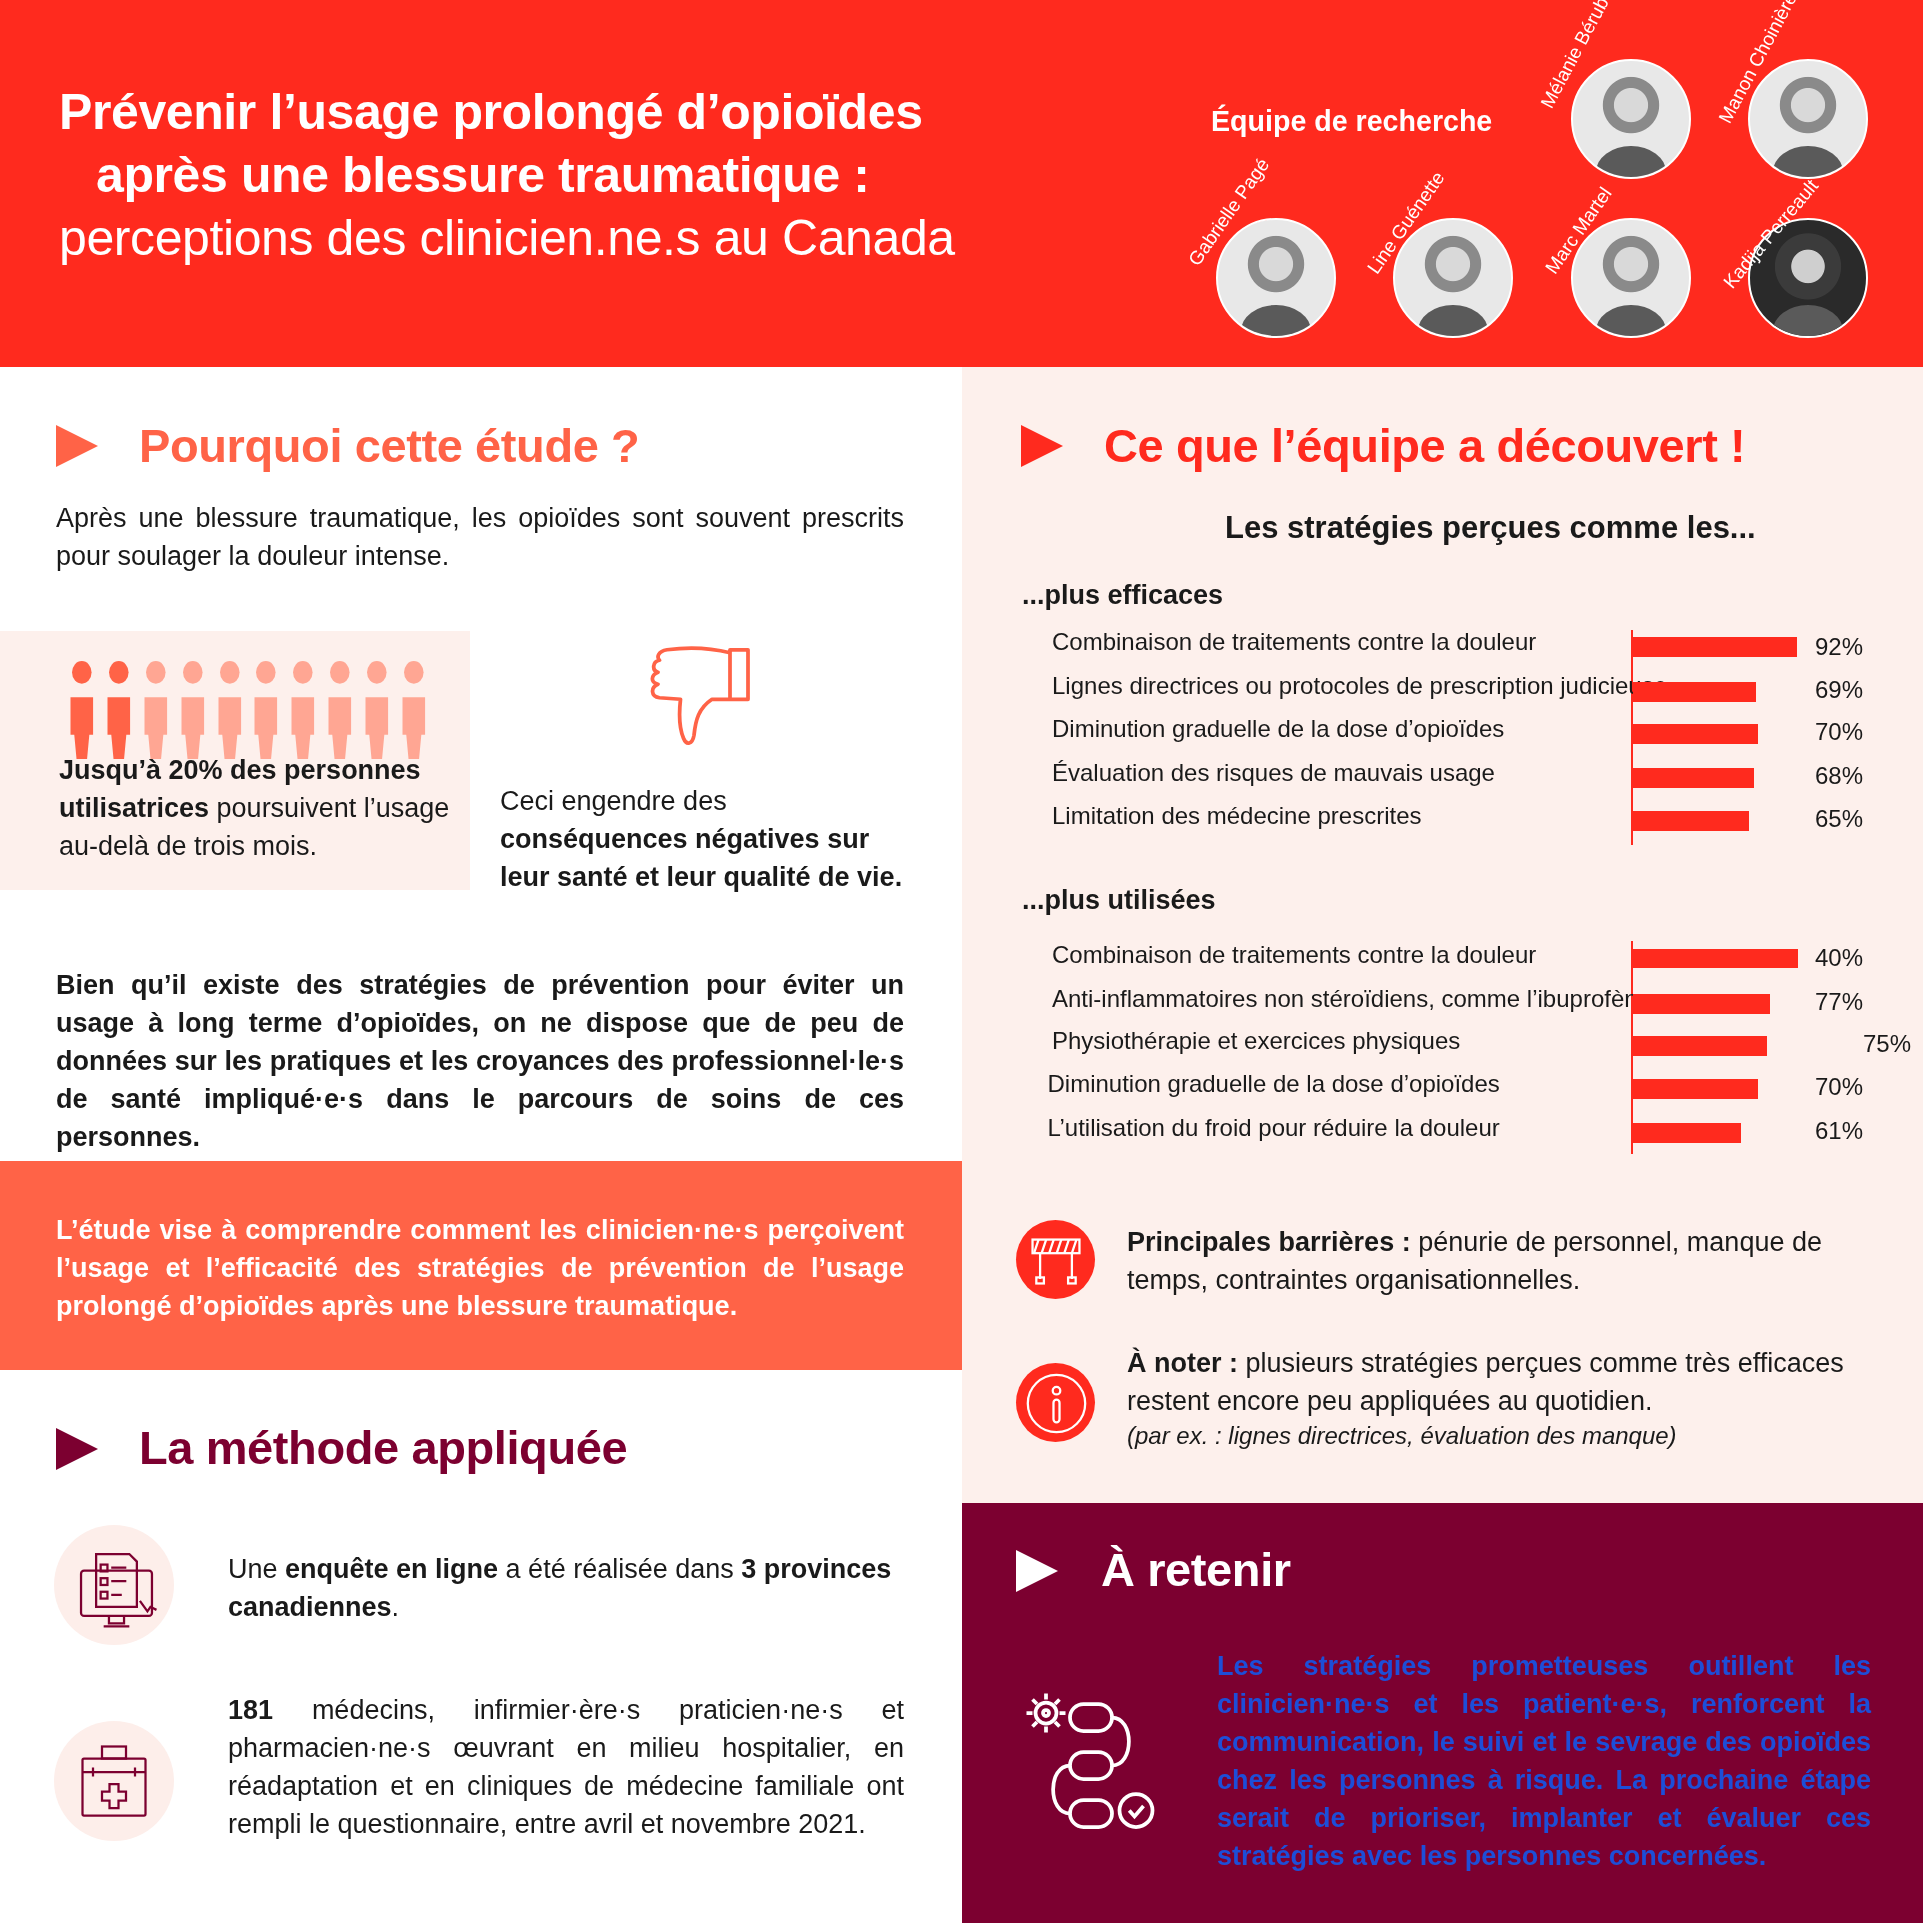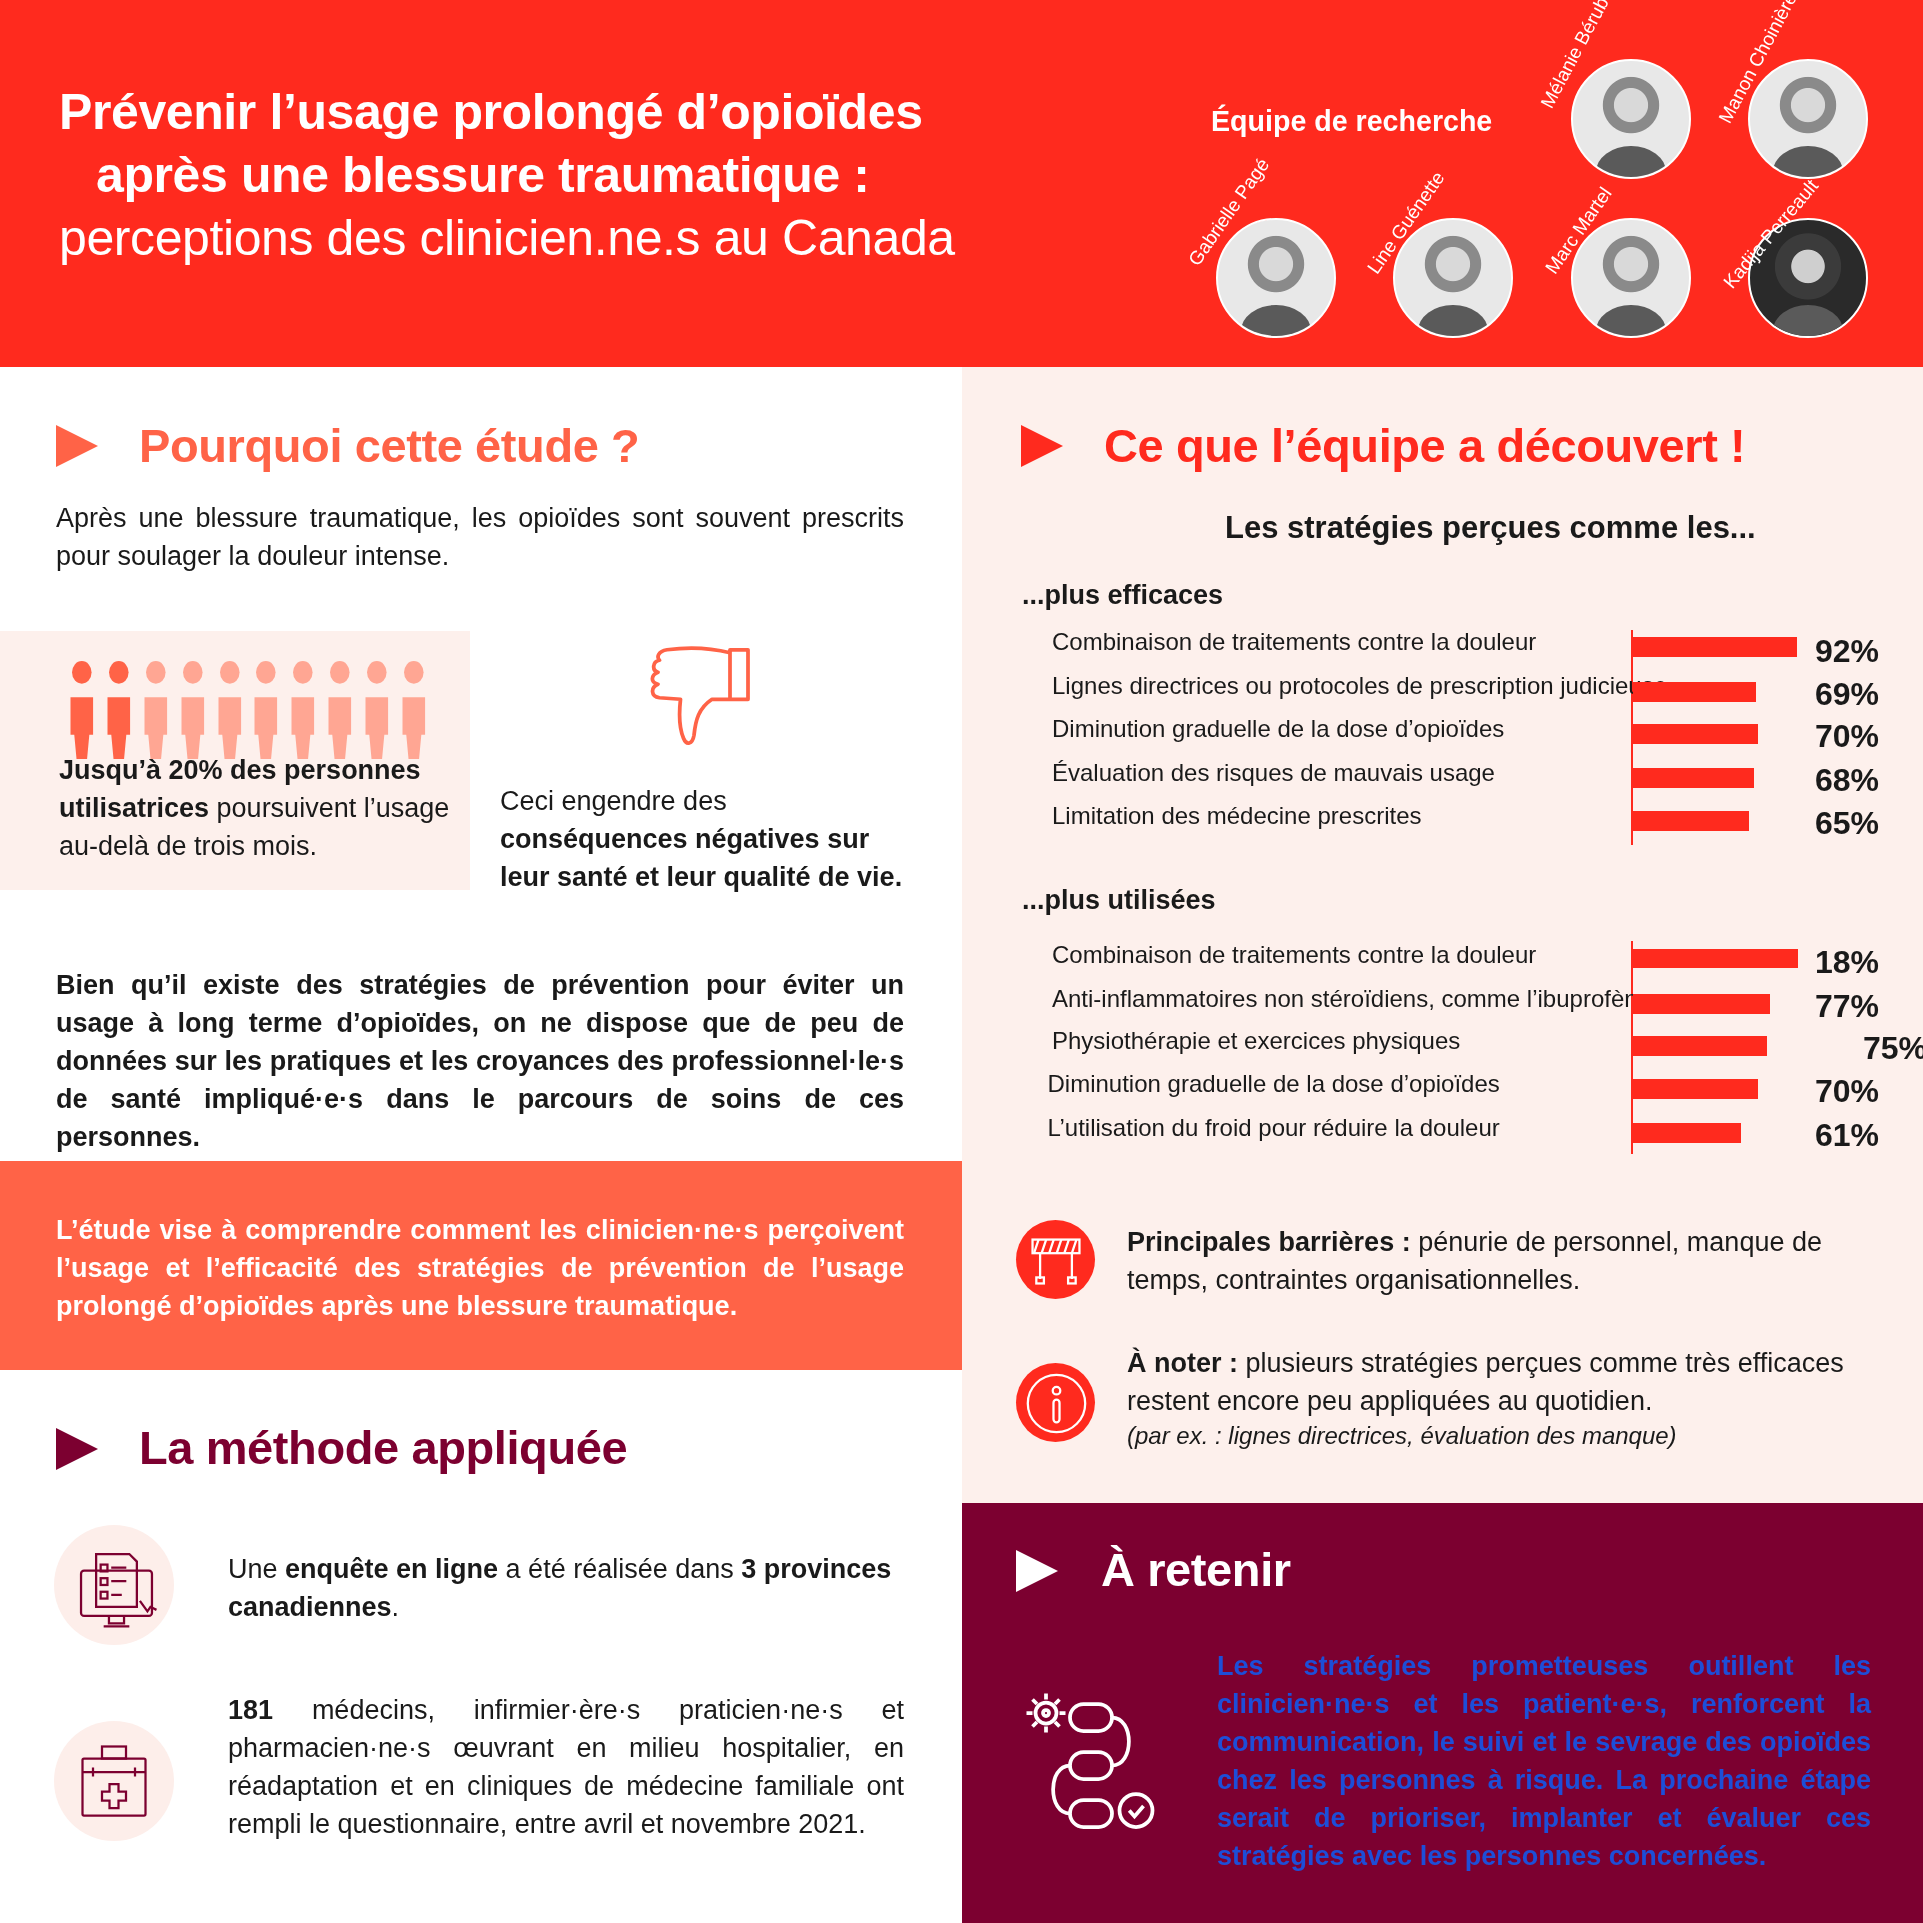--- a/index.html
+++ b/index.html
@@ -20,21 +20,21 @@
   .h2{font-weight:700;font-size:47px;letter-spacing:-0.4px;margin-left:7px;}
   .body-text{font-size:27px;line-height:38px;}
   .just{text-align:justify;}
   b,.b{font-weight:700;}
   #pink-box{left:0;top:631px;width:470px;height:259px;background:#fdf0ec;}
   .person{width:25.6px;height:98px;}
   #salmon-box{left:0;top:1161px;width:962px;height:209px;background:#ff6347;}
   .circle-bg{width:120px;height:120px;border-radius:50%;background:#fdeeea;}
   .chart-label{font-size:24px;text-align:left;white-space:nowrap;width:571px;}
   .bar{height:19.5px;background:#ff2a1e;}
-  .pct{font-weight:700;font-size:32px;}
+  .pct{font-weight:400;font-size:24px;}
   .axis{width:2.3px;background:#ff2a1e;}
   .red-circle{width:79px;height:79px;border-radius:50%;background:#ff2a1e;}
 </style>
 </head>
 <body>
 
 <div id="header" class="abs"></div>
 <div class="abs title-b" style="left:59px;top:81px;">Prévenir l’usage prolongé d’opioïdes</div>
 <div class="abs title-b" style="left:59px;top:144px;margin-left:37px;">après une blessure traumatique :</div>
 <div class="abs title-l" style="left:59px;top:207px;">perceptions des clinicien.ne.s au Canada</div>
@@ -182,21 +182,21 @@
   <div class="abs chart-label" style="left:0;top:174px;">Limitation des médecine prescrites</div>
   <div class="abs bar" style="left:581px;top:183px;width:116px;"></div>
   <div class="abs pct" style="left:763px;top:177px;">65%</div>
 </div>
 
 <div class="abs b" style="left:1022px;top:885px;font-size:27px;">...plus utilisées</div>
 <div class="abs axis" style="left:1631px;top:941px;height:213px;"></div>
 <div class="abs" style="left:1052px;top:941px;">
   <div class="abs chart-label" style="left:0;top:0;">Combinaison de traitements contre la douleur</div>
   <div class="abs bar" style="left:581px;top:7.5px;width:165px;"></div>
-  <div class="abs pct" style="left:763px;top:3px;">18%</div>
+  <div class="abs pct" style="left:763px;top:3px;">40%</div>
 
   <div class="abs chart-label" style="left:0;top:44px;">Anti-inflammatoires non stéroïdiens, comme l’ibuprofène</div>
   <div class="abs bar" style="left:581px;top:53px;width:137px;"></div>
   <div class="abs pct" style="left:763px;top:47px;">77%</div>
 
   <div class="abs chart-label" style="left:0;top:86px;">Physiothérapie et exercices physiques</div>
   <div class="abs bar" style="left:581px;top:95px;width:134px;"></div>
   <div class="abs pct" style="left:763px;top:89px;margin-left:48px;">75%</div>
 
   <div class="abs chart-label" style="left:-4.5px;top:129px;">Diminution graduelle de la dose d’opioïdes</div>

